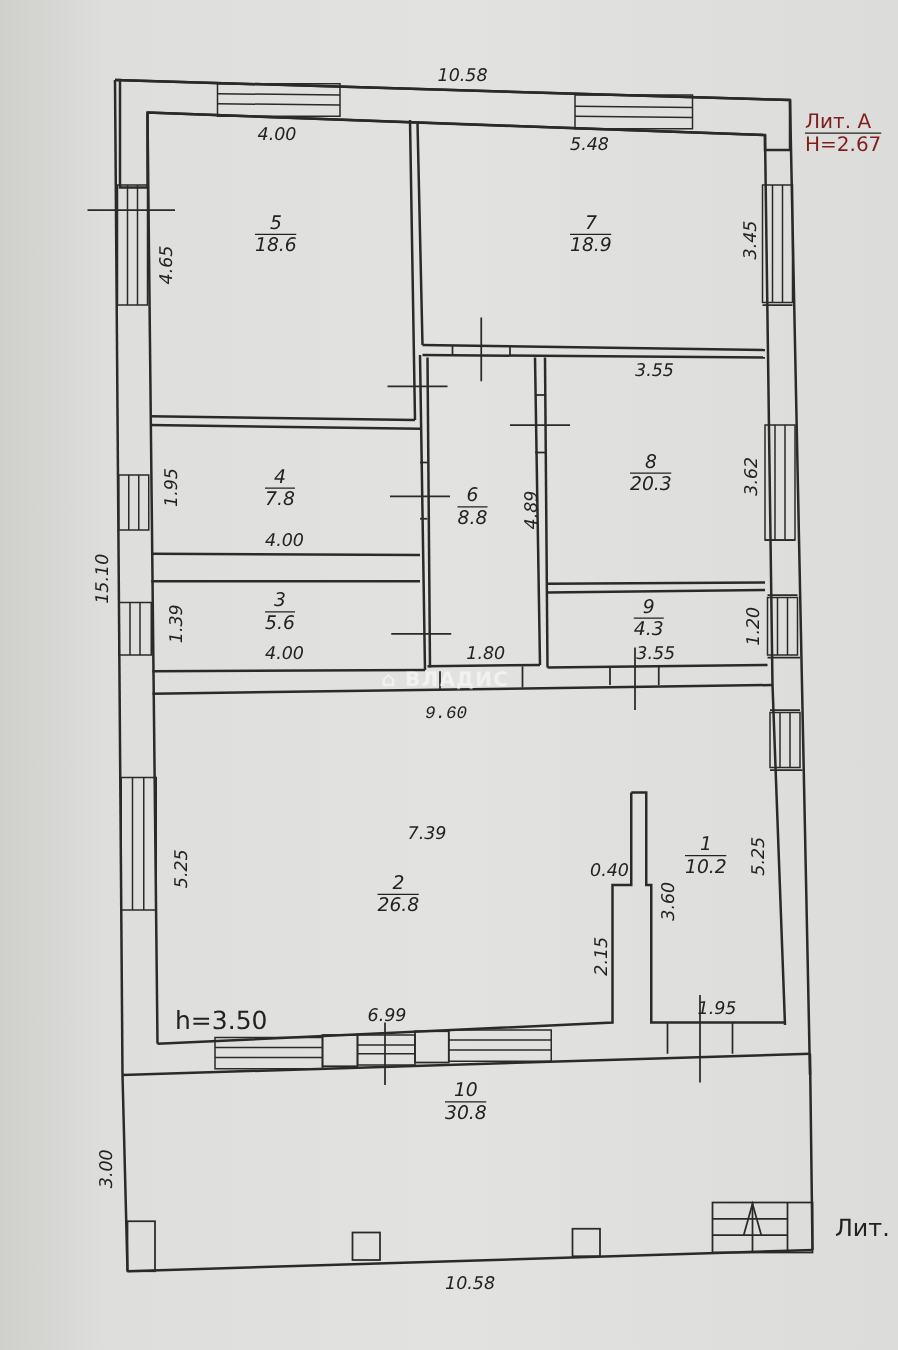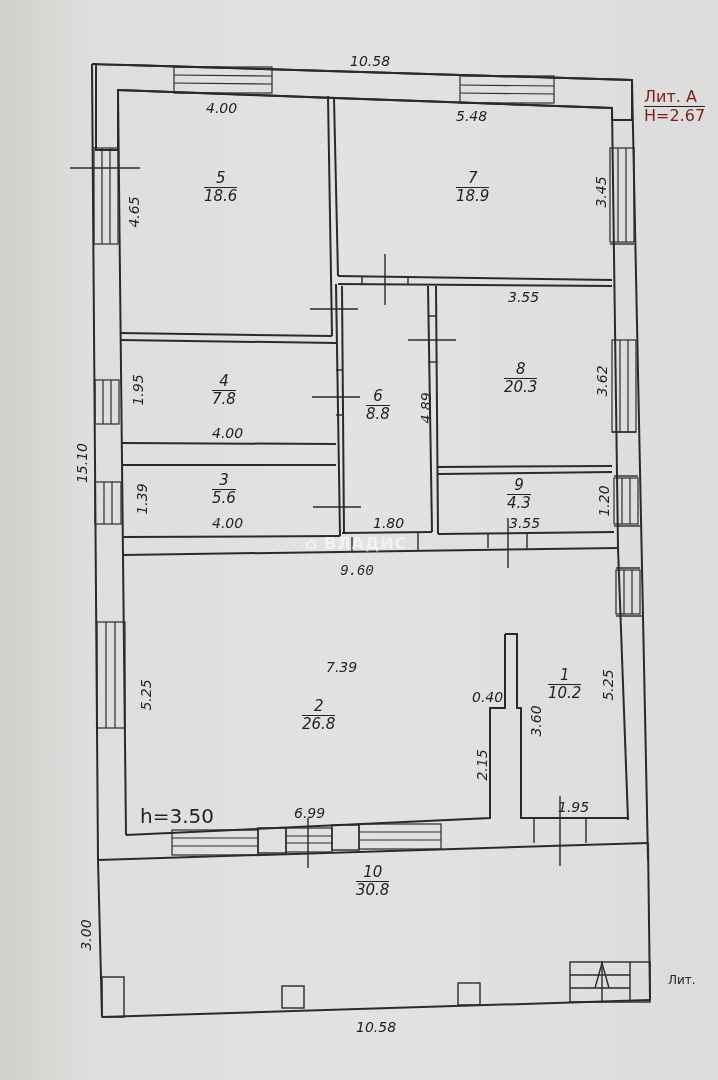--- a/index.html
+++ b/index.html
@@ -199,21 +199,21 @@
     <line x1="508" y1="518" x2="508" y2="568"></line>
     <line x1="308" y1="818" x2="308" y2="868"></line>
     <line x1="560" y1="796" x2="560" y2="866"></line>
   </g>
 </svg>
 
 <div class="legend">
   <span class="l1">Лит. А</span>
   <span>H=2.67</span>
 </div>
-<div class="lbl" style="left:668px; top:974px; font-size:12px; font-style:normal;">Лит.</div>
+<div class="lbl" style="left:668px; top:974px; font-size:19px; font-style:normal;">Лит.</div>
 <div class="watermark">⌂ ВЛАДИС</div>
 
 <div class="lbl" style="left:350px; top:54px;">10.58</div>
 <div class="lbl" style="left:356px; top:1020px;">10.58</div>
 <div class="lbl rot" style="left:62px; top:456px;">15.10</div>
 <div class="lbl rot" style="left:70px; top:928px;">3.00</div>
 
 <div class="room" style="left:204px; top:170px;">
   <span class="num">5</span>
     <span class="area">18.6</span>

